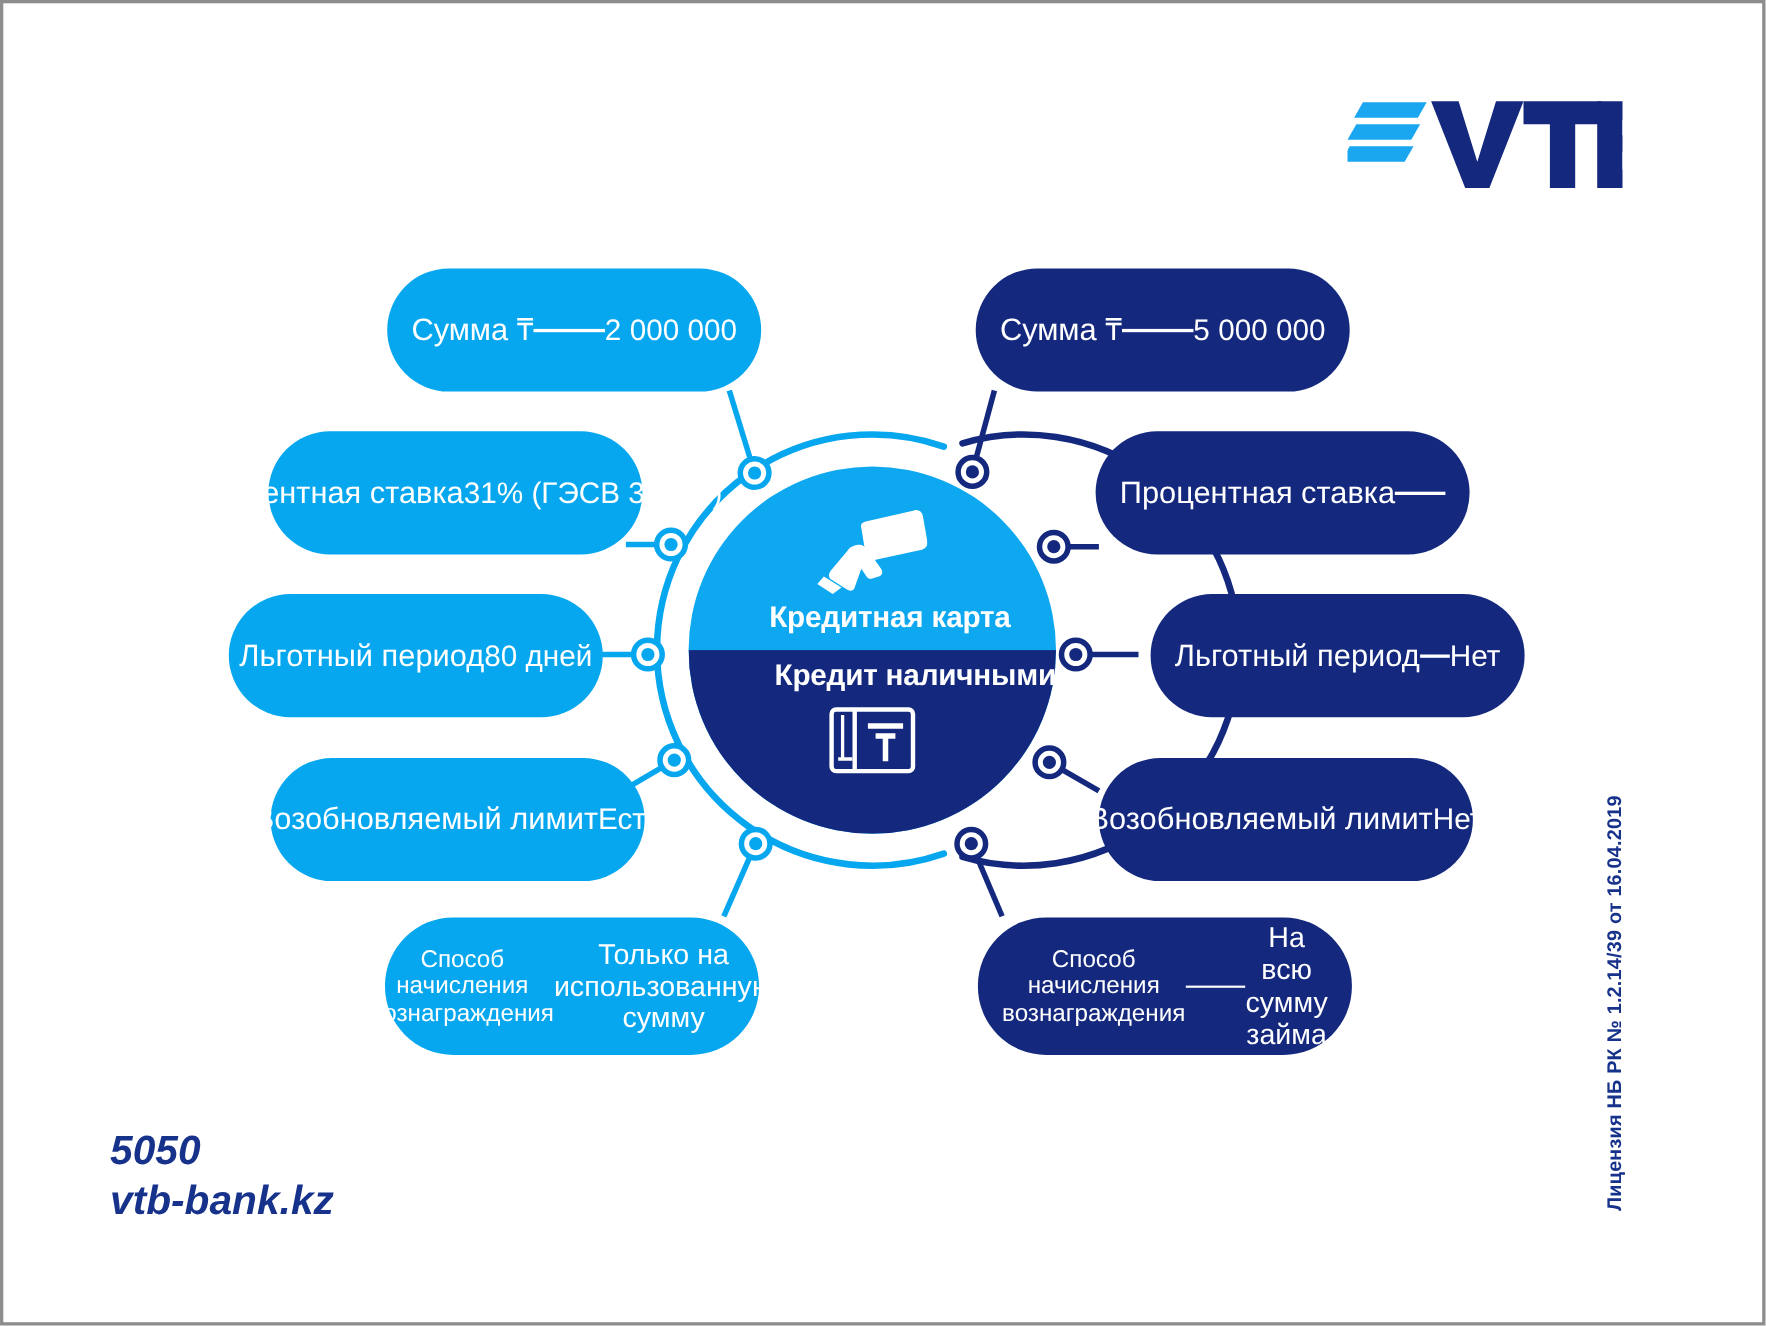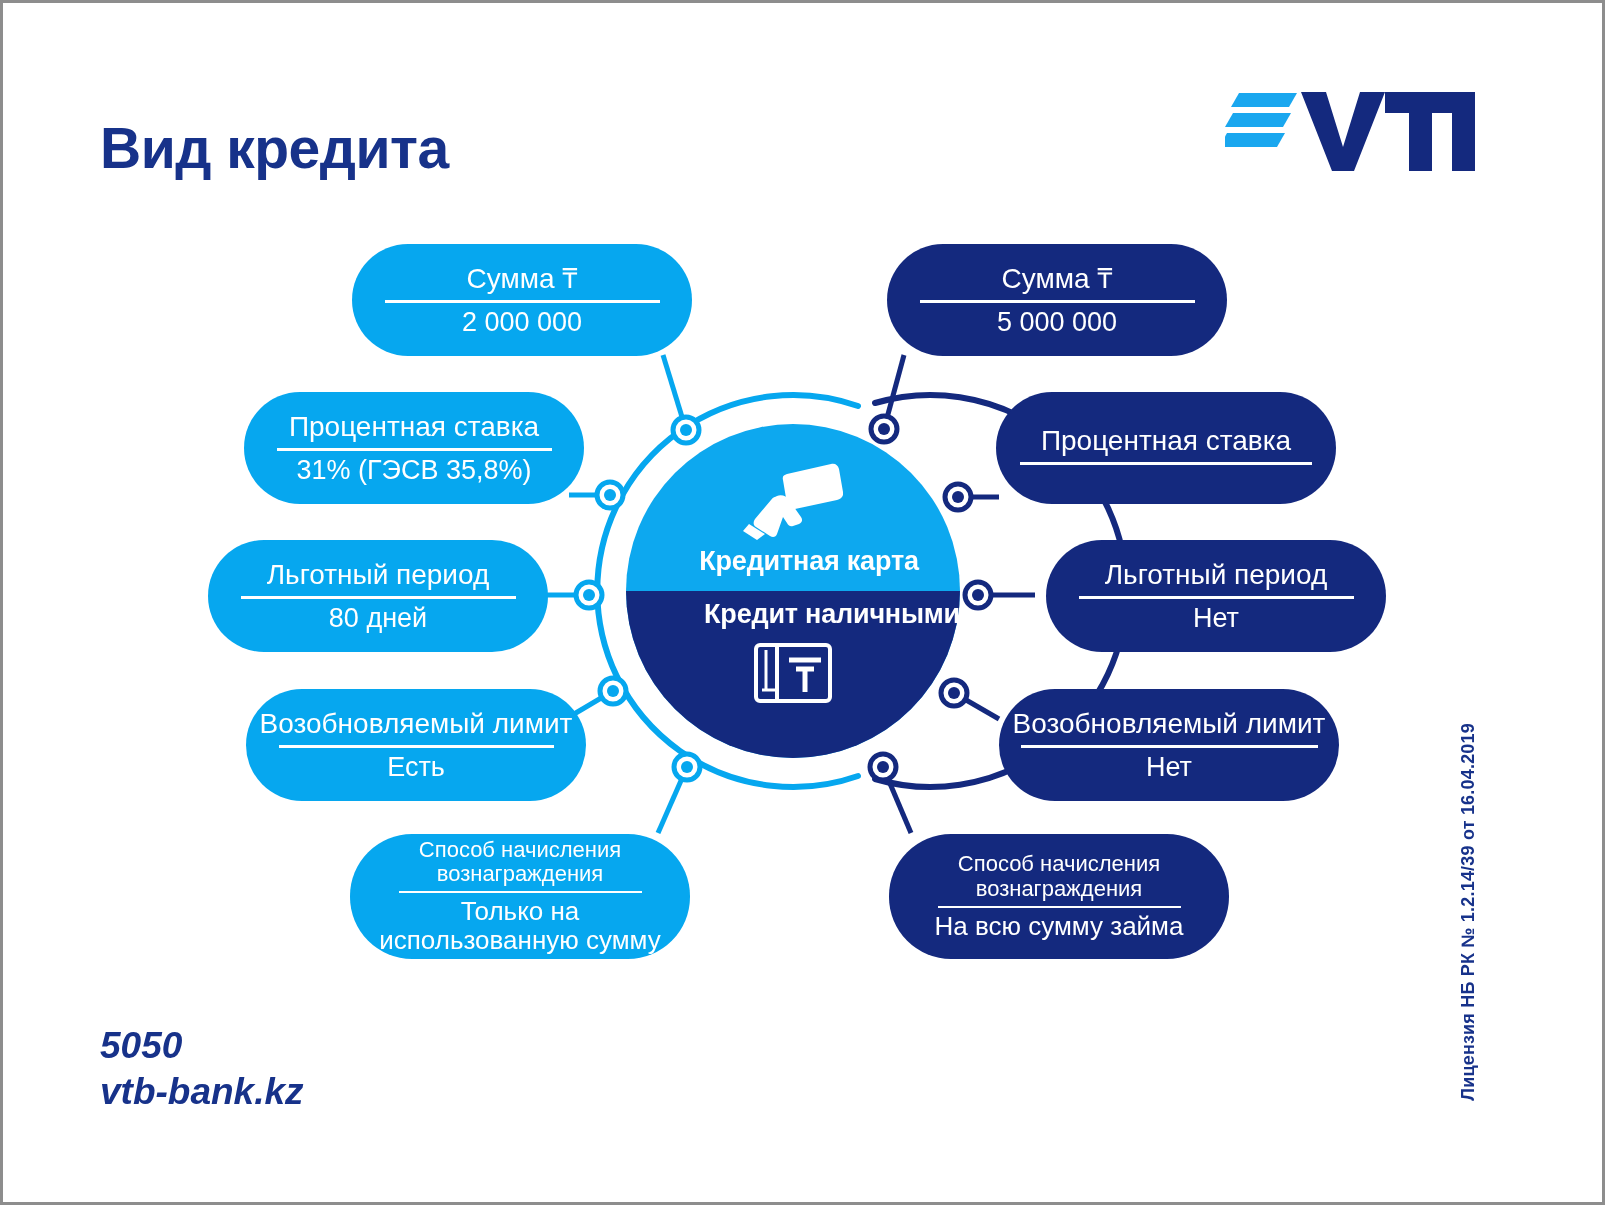--- a/index.html
+++ b/index.html
@@ -115,21 +115,21 @@
     width: 1605px;
     height: 1205px;
     pointer-events: none;
   }
 
   
   .pill {
     position: absolute;
     box-sizing: border-box;
     display: flex;
-    flex-direction: column;
+    flex-direction: row;
     align-items: center;
     justify-content: center;
     color: #ffffff;
     text-align: center;
     padding: 0 22px;
   }
   .pill.light { background: #06a7ef; }
   .pill.dark  { background: #14297e; }
 
   .pill .p-head {
@@ -177,21 +177,20 @@
     font-size: 18px;
     font-weight: bold;
     letter-spacing: 0.2px;
   }
 </style>
 </head>
 <body>
 
 <div class="slide">
 
-  <div class="page-title">Вид кредита</div>
 
   <div class="logo">
     <svg width="250" height="100" viewBox="0 0 250 100" xmlns="http://www.w3.org/2000/svg">
       <g>
         <polygon points="14,18 72,18 64,32 6,32" fill="#1aa7ef"></polygon>
         <polygon points="8,38 66,38 58,52 0,52" fill="#1aa7ef"></polygon>
         <polygon points="2,58 60,58 52,72 -6,72" fill="#1aa7ef"></polygon>
       </g>
       <g fill="#14297e">
         <path d="M76,17 L101,17 L118,72 L135,17 L160,17 L129,96 L107,96 Z"></path>

